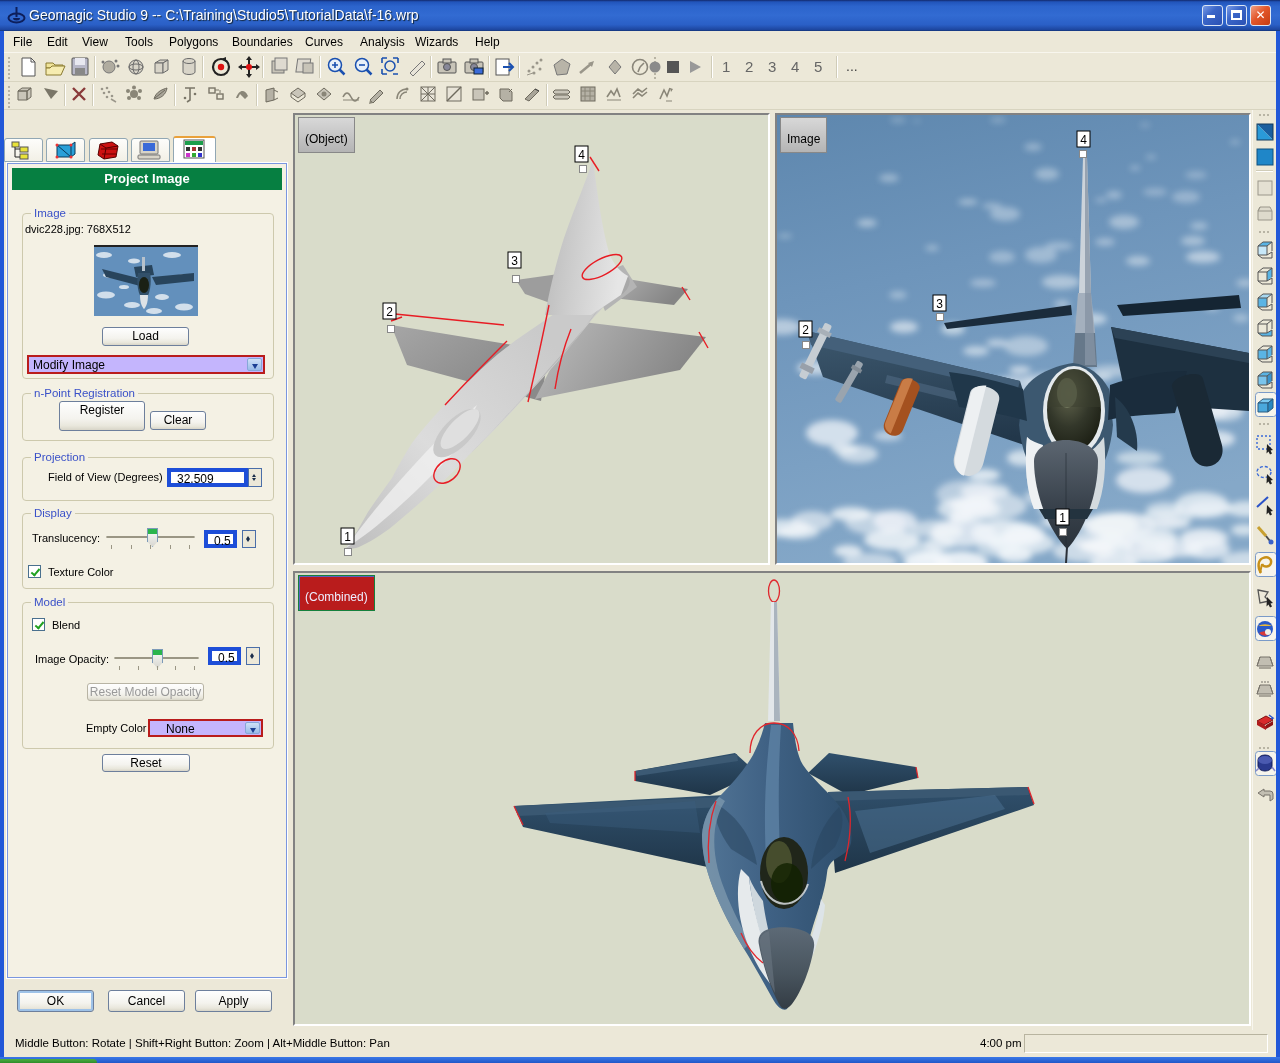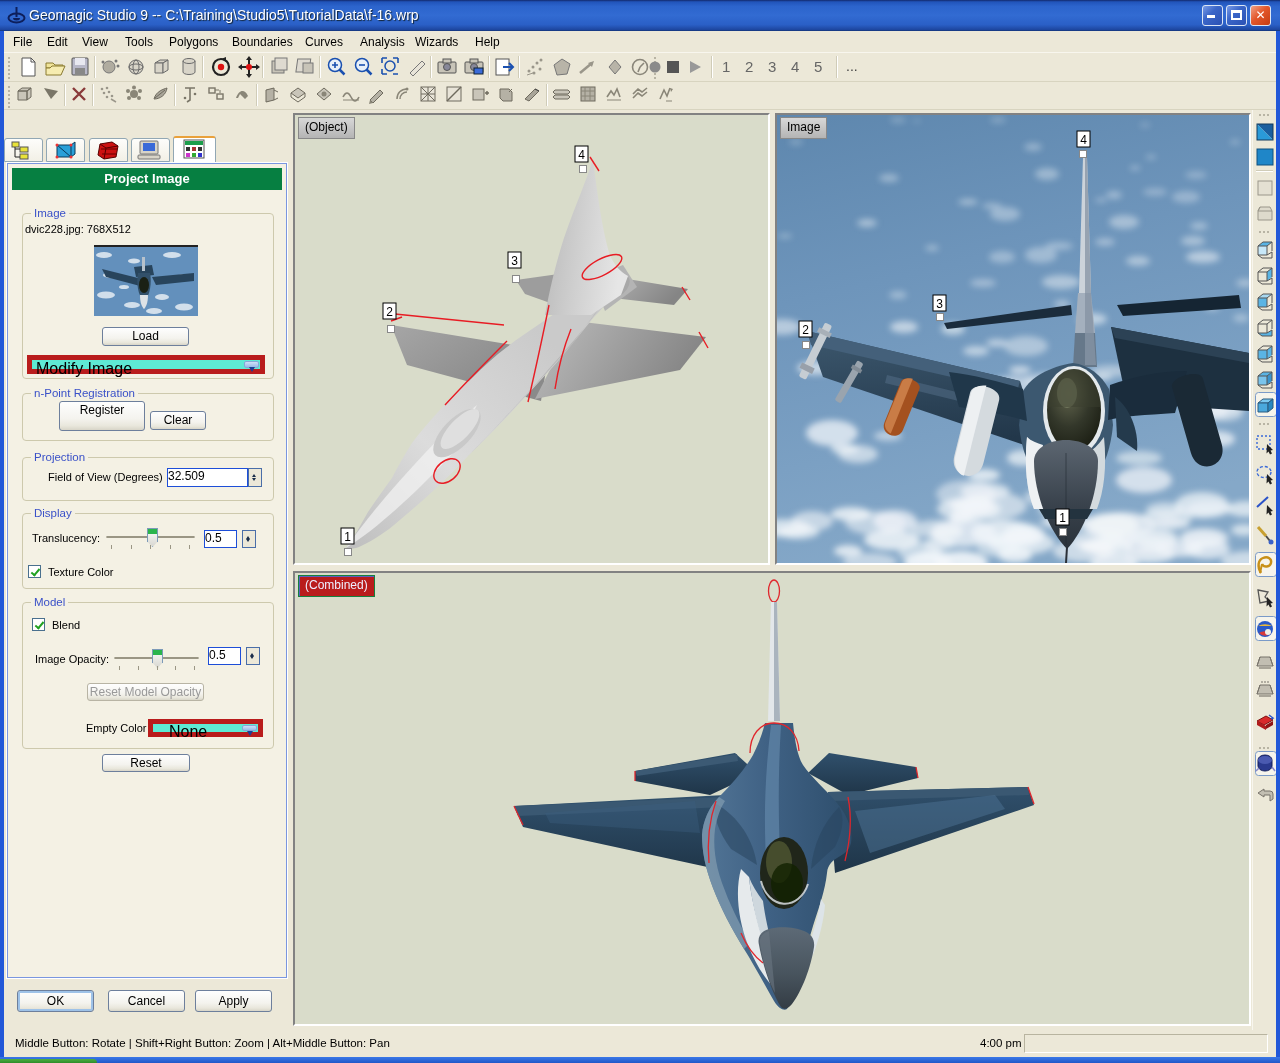--- a/index.html
+++ b/index.html
@@ -22,39 +22,39 @@
 #ptitle{position:absolute;left:2px;top:3px;width:281px;height:22px;border-bottom:1px solid #c8c4b0;font-size:12px;color:#000}
 #ptabs{position:absolute;left:0;top:26px;width:287px;height:26px}
 .tab{position:absolute;top:2px;height:24px;width:39px;background:linear-gradient(#fdfdfb,#f2f0e6);border:1px solid #91a7b4;border-radius:3px 3px 0 0}
 .tab.active{top:0;height:27px;background:#fff;border-top:2px solid #e9a13b;width:43px}
 #pbody{position:absolute;left:3px;top:53px;width:280px;height:815px;background:#f4f1e4;border:1px solid #7a96df;outline:1px solid #fff}
 #pgreen{position:absolute;left:4px;top:4px;width:270px;height:22px;background:#067f41;color:#fff;font-weight:bold;font-size:13px;text-align:center;line-height:22px}
 .grp{position:absolute;left:14px;width:252px;border:1px solid #cdc9ad;border-radius:4px}
 .grp .lbl{position:absolute;left:8px;top:-7px;background:#f4f1e4;padding:0 3px;color:#3a51c8;font-size:11.5px}
 .ptext{position:absolute;font-size:11px;color:#000}
 .xpbtn{position:absolute;background:linear-gradient(#fefefe 0%,#f4f3ee 60%,#e9e7dc 85%,#d8d5c8 100%);border:1px solid #6d7f9c;border-radius:3px;font-size:12px;color:#000;text-align:center}
-.field{position:absolute;background:#fff;border:1px solid #1d4ed8;font-size:12px;padding-left:0}
+.field{position:absolute;background:#fff;border:4px solid #1d4ed8;font-size:12px;padding-left:6px}
 .spin{position:absolute;width:14px;border:1px solid #4a6ea8;background:#ece8d8}
 .spin:before{content:"";position:absolute;left:3px;top:3px;border:2.5px solid transparent;border-bottom:3.5px solid #1a2d4a}
 .spin:after{content:"";position:absolute;left:3px;bottom:3px;border:2.5px solid transparent;border-top:3.5px solid #1a2d4a}
 .chk{position:absolute;width:13px;height:13px;background:#fff;border:1px solid #4a708e}
 .chk:before{content:"";position:absolute;left:2px;top:3px;width:7px;height:3px;border-left:2px solid #21a121;border-bottom:2px solid #21a121;transform:rotate(-50deg)}
 .slider{position:absolute;height:2px;background:#cac6b4;border:1px solid #9a9684;border-radius:2px}
 .sthumb{position:absolute;width:11px;height:19px;top:-9px;background:linear-gradient(#2ab54c 0,#2ab54c 5px,#f2f2ee 5px,#d8d8d2 100%);border:1px solid #7c9ab8;clip-path:polygon(0 0,100% 0,100% 70%,50% 100%,0 70%)}
 .ticks{position:absolute;display:flex;justify-content:space-between}
 .ticks i{width:1px;height:4px;background:#9a9684}
-.combo{position:absolute;background:#5eead4;border:5px solid #b91c1c;font-size:16px}
+.combo{position:absolute;background:#c4b5fd;border:2px solid #b91c1c;font-size:12px}
 .combo .arr{position:absolute;right:1px;top:1px;bottom:1px;width:15px;border-radius:2px;background:linear-gradient(#cfe0f8,#99bbe8);border:1px solid #86a7d8}
 .combo .arr:before{content:"";position:absolute;left:4px;top:5px;border:3px solid transparent;border-top:5px solid #1c3f94}
 
 .vp{position:absolute;background:#d9dcca;border-top:2px solid #828282;border-left:2px solid #828282;border-right:2px solid #fff;border-bottom:2px solid #fff}
 #vpObj{left:293px;top:113px;width:477px;height:452px}
 #vpImg{left:775px;top:113px;width:476px;height:452px}
 #vpCmb{left:293px;top:571px;width:958px;height:455px}
-.vplabel{position:absolute;left:3px;top:2px;height:22px;padding:0 6px;font-size:12px;line-height:18px;background:linear-gradient(#d8d8d8,#b4b4b4);border:1px solid #888;color:#000;z-index:5}
+.vplabel{position:absolute;left:3px;top:2px;height:36px;padding:12px 6px;font-size:12px;line-height:18px;background:linear-gradient(#d8d8d8,#b4b4b4);border:1px solid #888;color:#000;z-index:5}
 .vplabel.blue{background:#b91c1c;color:#eef;border:1px solid #15803d;box-shadow:inset 1px 1px 0 #5a60c0}
 
 #rtb{left:1252px;top:110px;width:24px;height:922px;background:#ece8d8;border-left:1px solid #f8f6ee}
 
 #status{left:4px;top:1030px;width:1272px;height:27px;background:#ece8d8;font-size:11.5px;color:#000}
 #sbox{position:absolute;left:1020px;top:4px;width:244px;height:19px;border:1px solid #b8b4a0;border-right-color:#fff;border-bottom-color:#fff;background:#ece8d8}
 
 #bleft{left:0;top:31px;width:4px;height:1026px;background:#2258d8}
 #bright{left:1276px;top:31px;width:4px;height:1026px;background:#2258d8}
 #bbottom{left:0;top:1057px;width:1280px;height:6px;background:linear-gradient(#3a78e8,#2258c8)}

